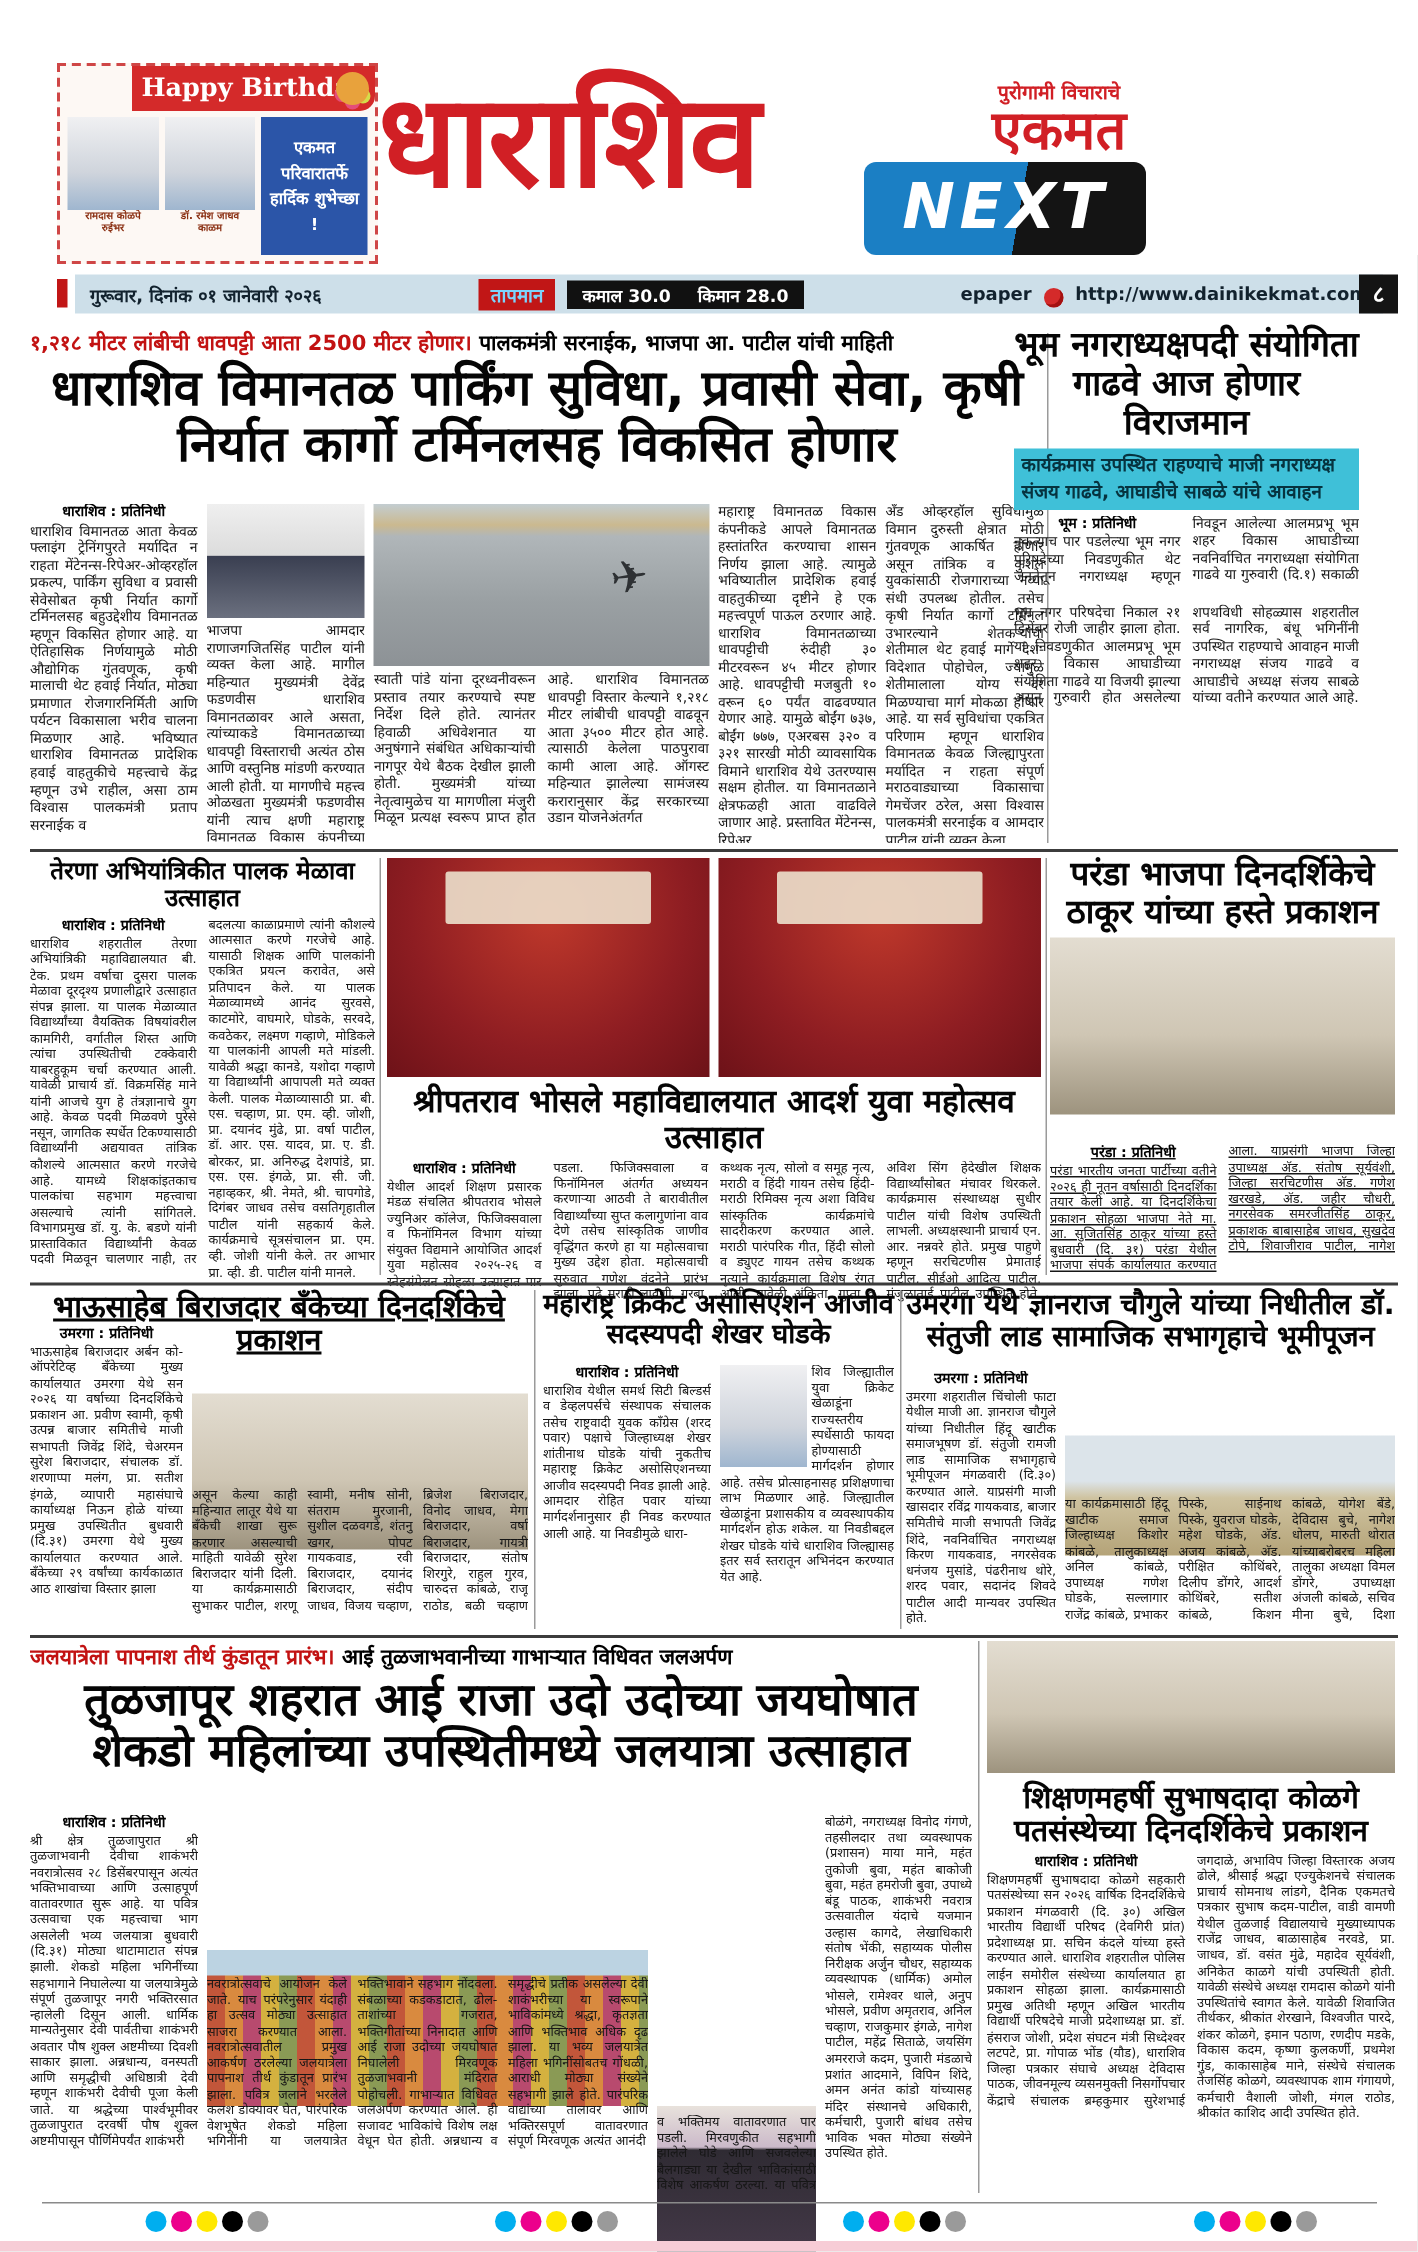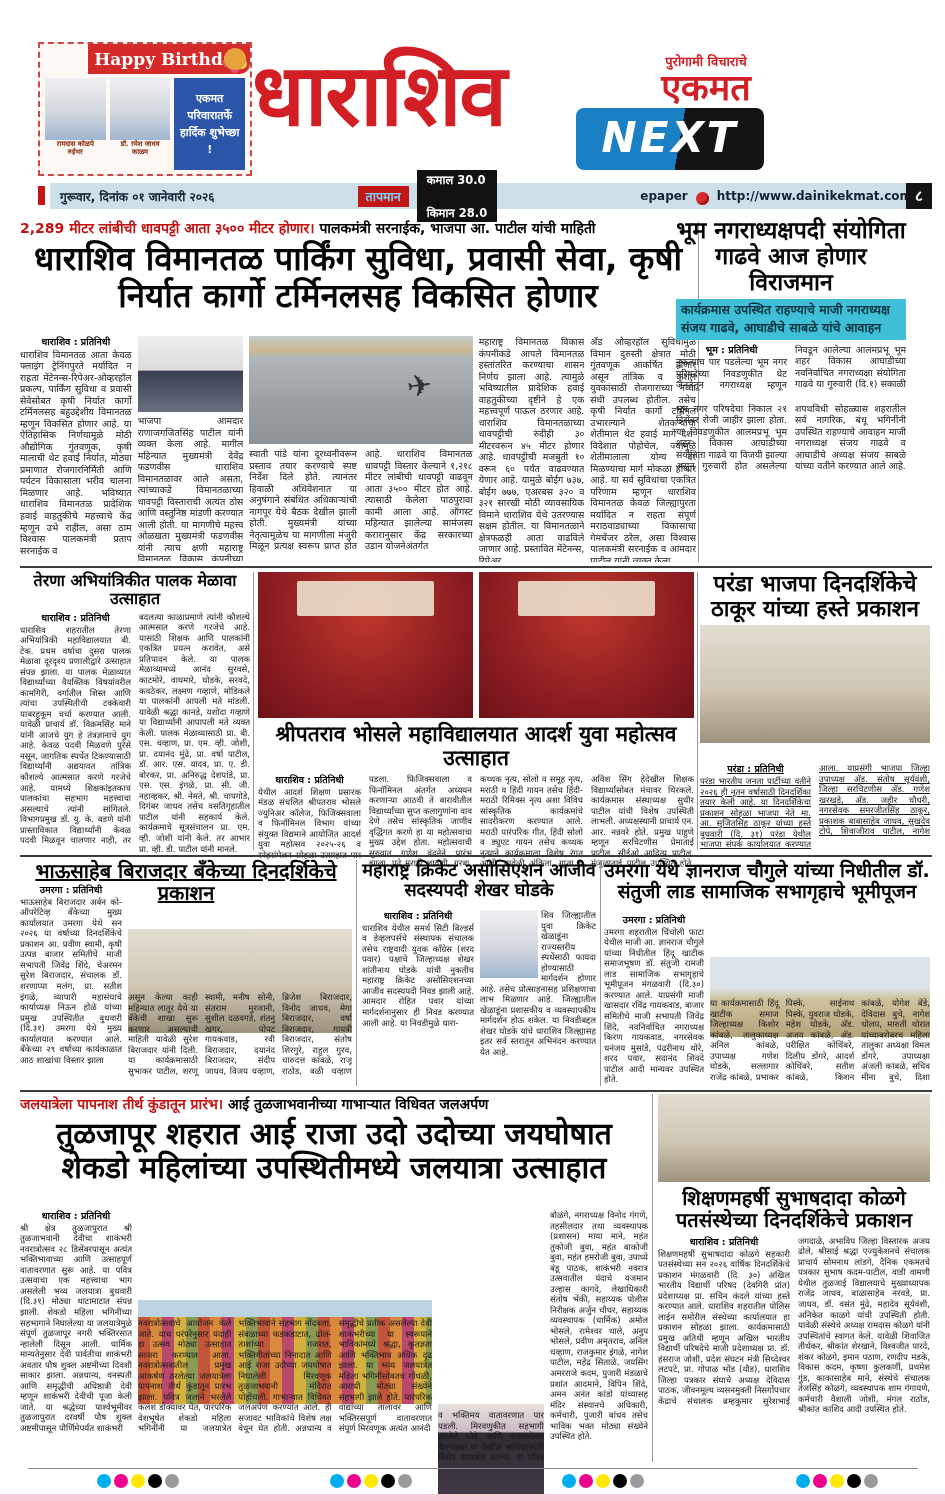--- a/index.html
+++ b/index.html
@@ -40,21 +40,21 @@
   .pcap{font-size:6.8px;font-weight:bold;color:#8a2f12;text-align:center;line-height:1.25;}
   .bluebox{background:#2b55a8;color:#fff;font-weight:bold;font-size:11px;text-align:center;
         display:flex;align-items:center;justify-content:center;padding:3px;line-height:1.55;}
   .masthead{color:#d11f25;font-weight:800;font-size:86px;line-height:1.0;letter-spacing:-2px;white-space:nowrap;}
   .tagline{color:#d11f25;font-weight:bold;font-size:13px;text-align:center;}
   .brand{color:#d11f25;font-weight:800;font-size:36px;text-align:center;line-height:1.0;}
   .nextlogo{background:linear-gradient(100deg,#1b7fc4 0 55%,#141414 55%);color:#fff;font-weight:800;
         font-size:42px;font-style:italic;text-align:center;line-height:60px;letter-spacing:3px;border-radius:8px;}
   .datebar{background:#cddfe9;display:flex;align-items:center;font-size:12px;color:#12222e;font-weight:bold;padding:0 10px;gap:8px;}
   .tempred{background:#c11616;color:#7dd3fc;padding:2px 8px;font-size:12.5px;font-weight:bold;}
-  .tempblk{background:#111;color:#fff;padding:2px 10px;font-size:11.5px;font-weight:bold;display:flex;gap:18px;flex-direction:column;}
+  .tempblk{background:#111;color:#fff;padding:2px 10px;font-size:11.5px;font-weight:bold;display:flex;gap:18px;}
   .pageno{background:#141414;color:#fff;font-weight:bold;font-size:15px;text-align:center;line-height:26px;}
   .redsq{background:#c11616;}
   .epico{display:inline-block;width:13px;height:13px;border-radius:50%;background:#d42a2a;position:relative;top:2px;
          box-shadow:inset -2px -2px 0 #a31111;}
   .subcyan{background:#3fc0d8;color:#06333f;font-weight:bold;font-size:12.5px;line-height:1.45;padding:2px 5px;text-align:left;}
   .dot{width:14px;height:14px;border-radius:50%;display:inline-block;margin:0 1.5px;}
   .d-c{background:#00aeef;} .d-m{background:#ec008c;} .d-y{background:#ffe800;} .d-k{background:#000;} .d-g{background:#9a9a9a;}
   .planeglyph{position:absolute;right:18%;top:30%;font-size:30px;color:#2e3134;transform:rotate(-8deg);}
   .pinkstrip{background:#f7ccd6;}
 </style>
@@ -105,21 +105,21 @@
     </span>
     <span style="flex:1"></span>
     <span>epaper</span>
     <span class="epico"></span>
     <span>http://www.dainikekmat.com</span>
   </div>
   <div class="abs pageno" style="left:906px;top:183px;width:26px;height:26px;">८</div>
 
   <div class="abs" style="left:20px;top:218px;width:676px;height:344px;">
     <div class="kicker">
-      <span class="kr">2,289 मीटर लांबीची धावपट्टी आता ३५०० मीटर होणार।</span>
+      <span class="kr">१,२१८ मीटर लांबीची धावपट्टी आता 2500 मीटर होणार।</span>
       <span class="kb">पालकमंत्री सरनाईक, भाजपा आ. पाटील यांची माहिती</span>
     </div>
     <div class="hl" style="font-size:33px;margin-top:4px;">धाराशिव विमानतळ पार्किंग सुविधा, प्रवासी सेवा, कृषी निर्यात कार्गो टर्मिनलसह विकसित होणार</div>
     <div style="position:absolute;left:0;top:118px;width:676px;height:226px;display:flex;gap:6px;">
       <div class="bt" style="width:112px;height:226px;">
         <div class="dl">धाराशिव : प्रतिनिधी</div>
         <span>धाराशिव विमानतळ आता केवळ फ्लाइंग ट्रेनिंगपुरते मर्यादित न राहता मेंटेनन्स-रिपेअर-ओव्हरहॉल प्रकल्प, पार्किंग सुविधा व प्रवासी सेवेसोबत कृषी निर्यात कार्गो टर्मिनलसह बहुउद्देशीय विमानतळ म्हणून विकसित होणार आहे. या ऐतिहासिक निर्णयामुळे मोठी औद्योगिक गुंतवणूक, कृषी मालाची थेट हवाई निर्यात, मोठ्या प्रमाणात रोजगारनिर्मिती आणि पर्यटन विकासाला भरीव चालना मिळणार आहे. भविष्यात धाराशिव विमानतळ प्रादेशिक हवाई वाहतुकीचे महत्त्वाचे केंद्र म्हणून उभे राहील, असा ठाम विश्वास पालकमंत्री प्रताप सरनाईक व</span>
       </div>
       <div style="width:106px;">
         <div class="photo ph-men" style="height:76px;"></div>

